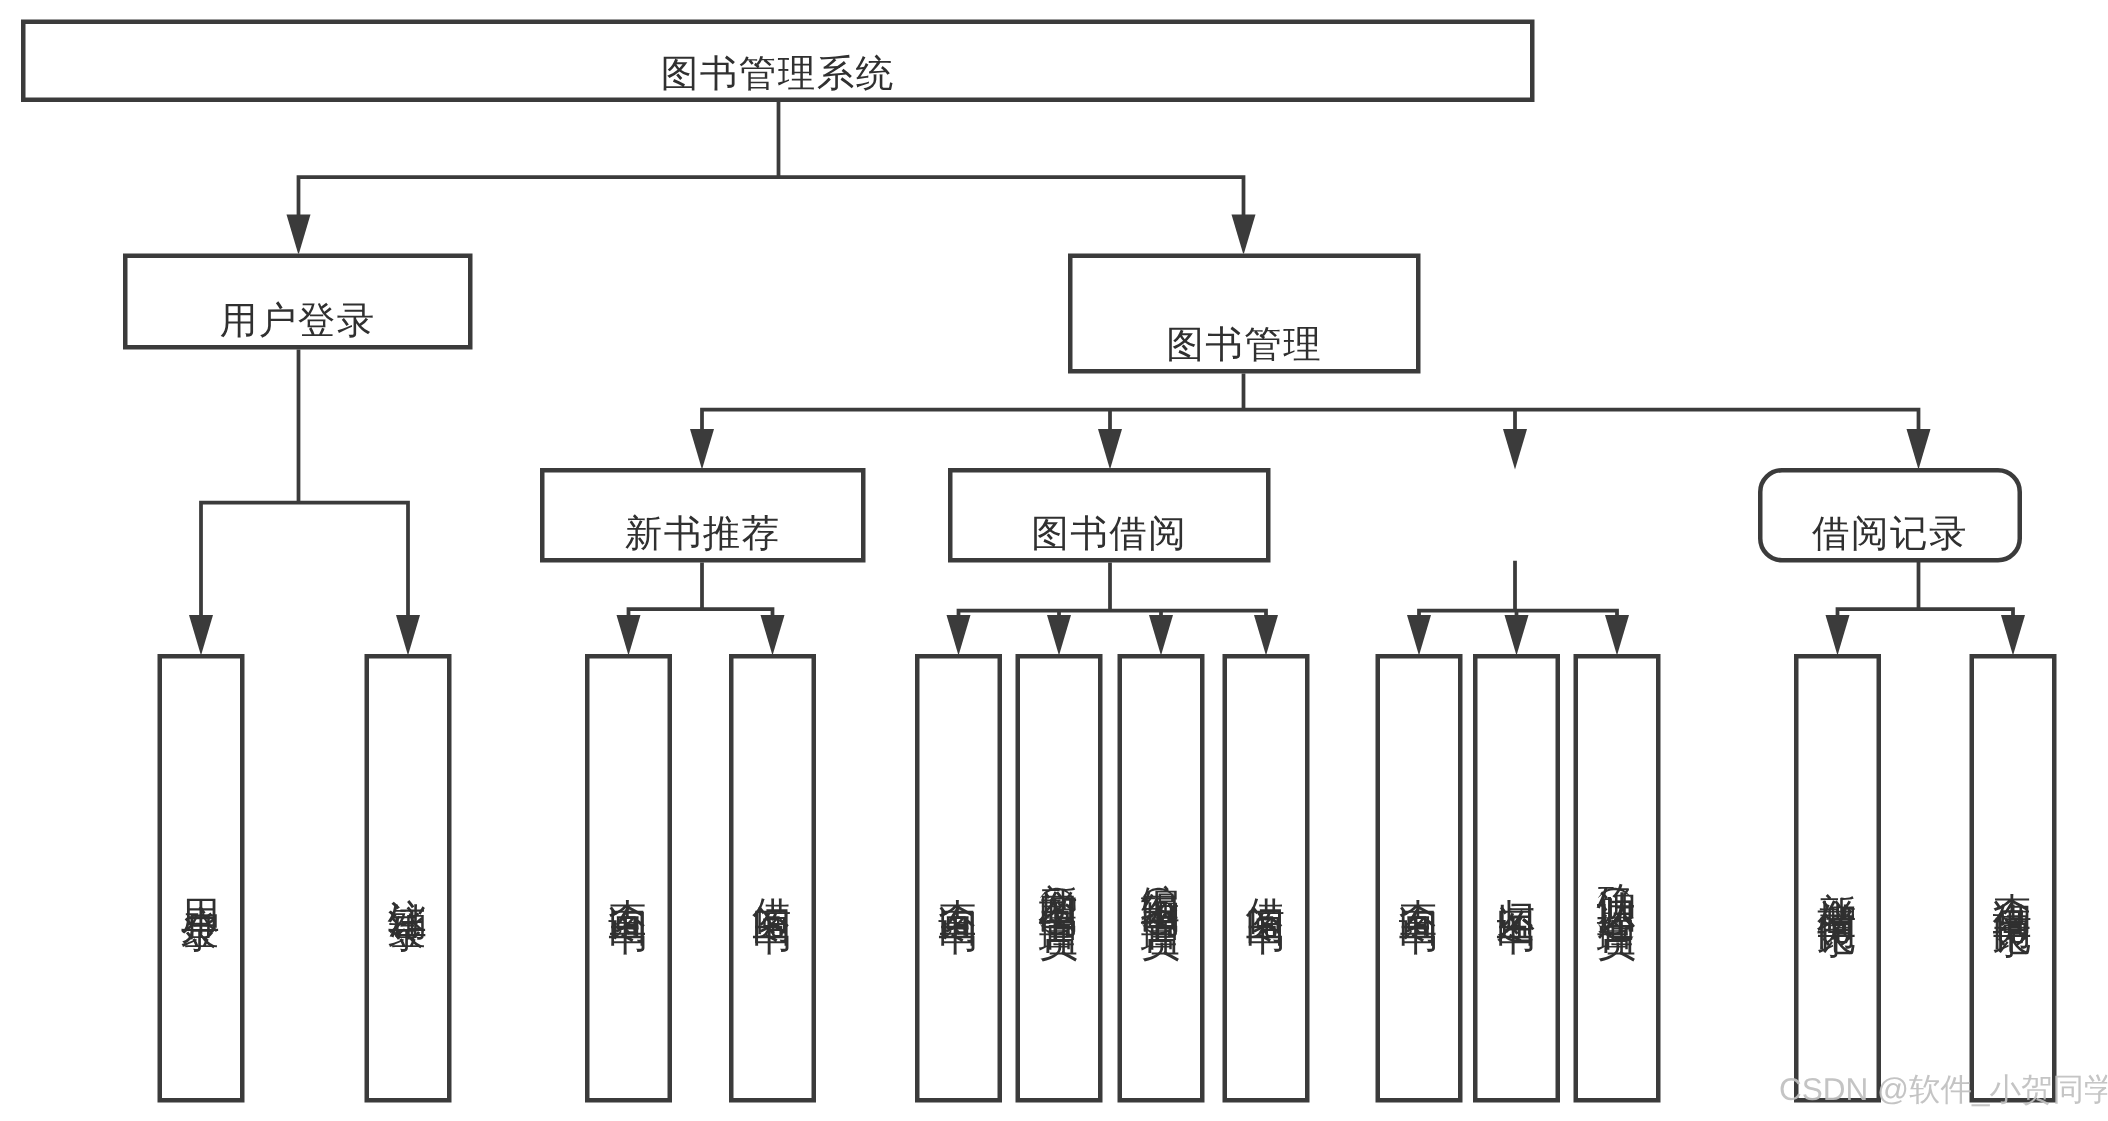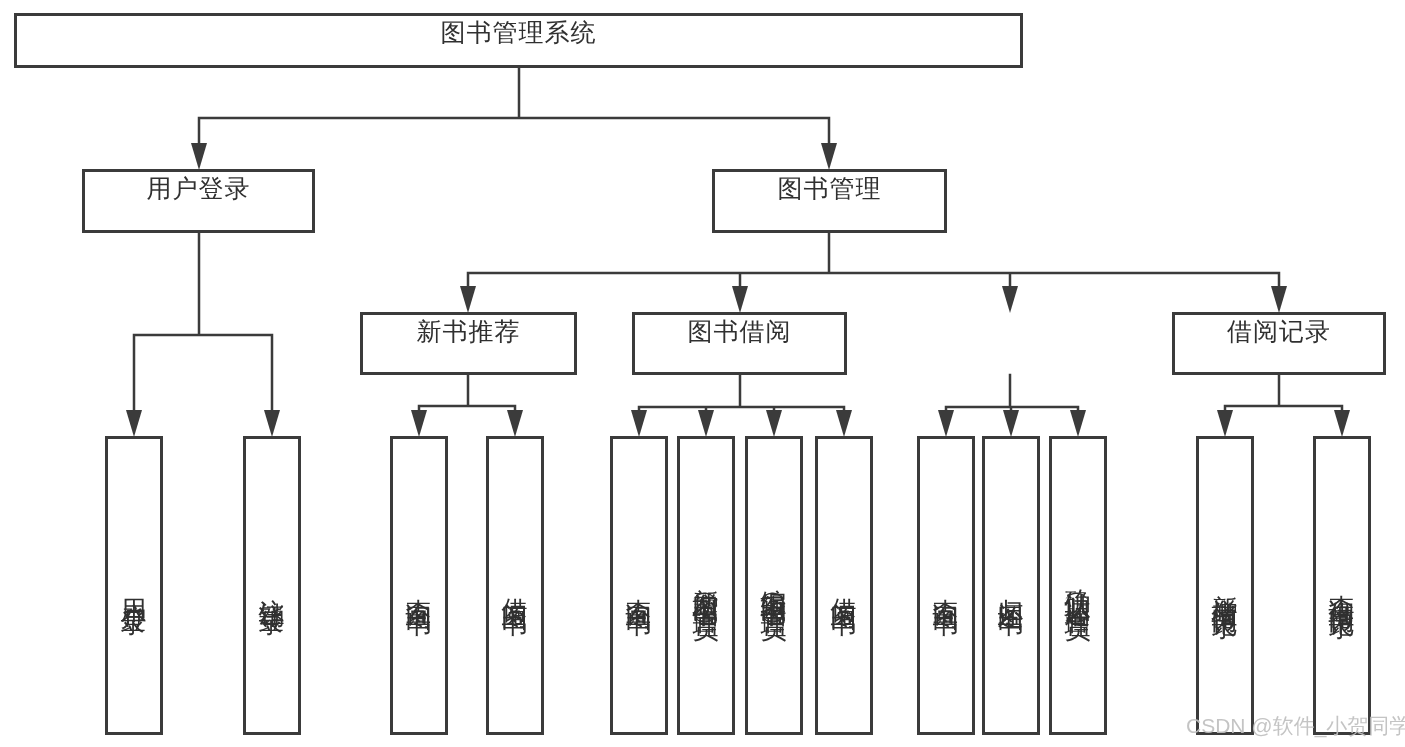--- a/index.html
+++ b/index.html
@@ -23,21 +23,21 @@
     stroke-width: 2.5;
     stroke-linecap: square;
   }
   svg.connectors polygon { fill: #3b3b3b; stroke: none; }
   .node {
     position: absolute;
     box-sizing: border-box;
     border: 3px solid #3b3b3b;
     background: #ffffff;
     display: flex;
-    align-items: flex-start;
+    align-items: flex-end;
     justify-content: center;
     color: #303030;
     font-size: 25px;
     letter-spacing: 1px;
     z-index: 2;
     white-space: nowrap;
   }
   .leaf {
     position: absolute;
     box-sizing: border-box;
@@ -107,31 +107,31 @@
     </g>
   </svg>
 
   <div class="node" style="left:14px; top:13px; width:1009px; height:55px;">
     <span>图书管理系统</span>
   </div>
 
   <div class="node" style="left:82px; top:169px; width:233px; height:64px;">
     <span>用户登录</span>
   </div>
-  <div class="node" style="left:712px; top:169px; width:235px; height:64px;">
+  <div class="node" style="left:712px; top:169px; width:235px; height:80px;">
     <span>图书管理</span>
   </div>
 
   <div class="node" style="left:632px; top:312px; width:215px; height:63px;">
     <span>图书借阅</span>
   </div>
   <div class="node" style="left:360px; top:312px; width:217px; height:63px;">
     <span>新书推荐</span>
   </div>
-  <div class="node" style="left:1172px; top:312px; width:214px; height:63px;">
+  <div class="node" style="left:1172px; top:312px; width:176px; height:63px;border-radius:16px;">
     <span>借阅记录</span>
   </div>
 
   <div class="leaf" style="left:105px;">
     <span class="vtext">用户登录</span>
   </div>
   <div class="leaf" style="left:243px;">
     <span class="vtext">注销登录</span>
   </div>
 

